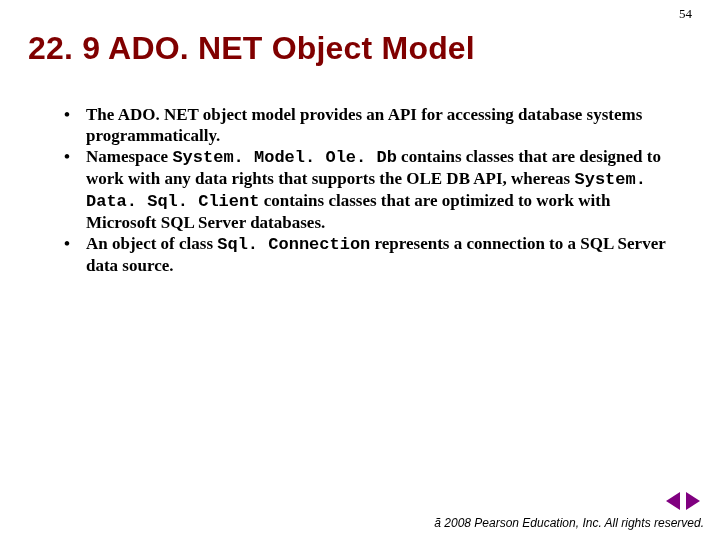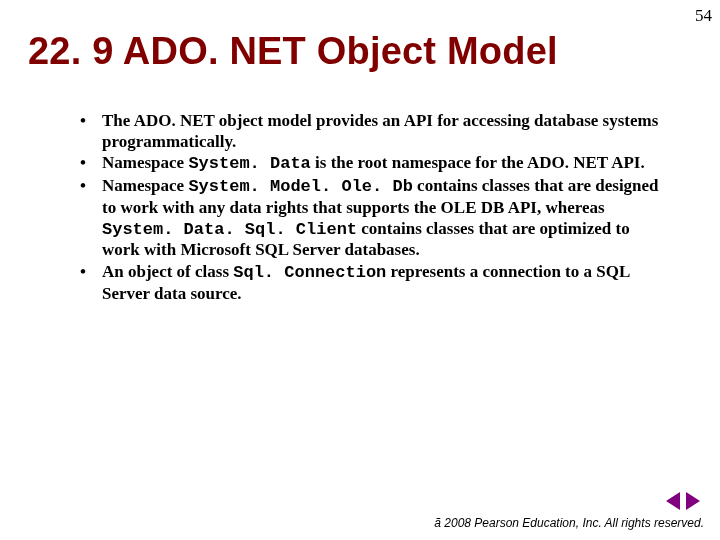--- a/index.html
+++ b/index.html
@@ -9,42 +9,42 @@
     height: 540px;
     background: #ffffff;
     font-family: "Times New Roman", Times, serif;
     color: #000;
     overflow: hidden;
     position: relative;
   }
   .page-number {
     position: absolute;
     top: 6px;
-    right: 8px;
-    font-size: 17px;
+    right: 28px;
+    font-size: 13px;
     font-family: "Times New Roman", Times, serif;
   }
   .heading {
     color: #800000;
     font-family: Arial, Helvetica, sans-serif;
     font-weight: bold;
-    font-size: 38px;
+    font-size: 32px;
     margin: 30px 0 0 28px;
     letter-spacing: 0.2px;
   }
   .content {
     margin: 38px 38px 0 56px;
     font-size: 17px;
     line-height: 1.22;
     font-weight: bold;
   }
   .content ul {
     list-style: none;
     padding: 0;
-    margin: 16px;
+    margin: 0;
   }
   .content li {
     position: relative;
     padding-left: 30px;
     margin-bottom: 1px;
   }
   .content li::before {
     content: "•";
     position: absolute;
     left: 8px;
@@ -89,21 +89,20 @@
 </head>
 <body>
 
 <div class="page-number">54</div>
 
 <div class="heading">22. 9 ADO. NET Object Model</div>
 
 <div class="content">
   <ul id="bullet-list">
       <li><span>The ADO. NET object model provides an API for accessing database systems programmatically.</span></li>
-      <li><span>Namespace </span><span class="mono">System. Data</span><span> is the root namespace for the ADO. NET API.</span></li>
       <li><span>Namespace </span><span class="mono">System. Model. Ole. Db</span><span> contains classes that are designed to work with any data rights that supports the OLE DB API, whereas </span><span class="mono">System. Data. Sql. Client</span><span> contains classes that are optimized to work with Microsoft SQL Server databases.</span></li>
       <li><span>An object of class </span><span class="mono">Sql. Connection</span><span> represents a connection to a SQL Server data source.</span></li>
     </ul>
 </div>
 
 <div class="nav">
   <div class="tri tri-left"></div>
   <div class="tri tri-right"></div>
 </div>
 

